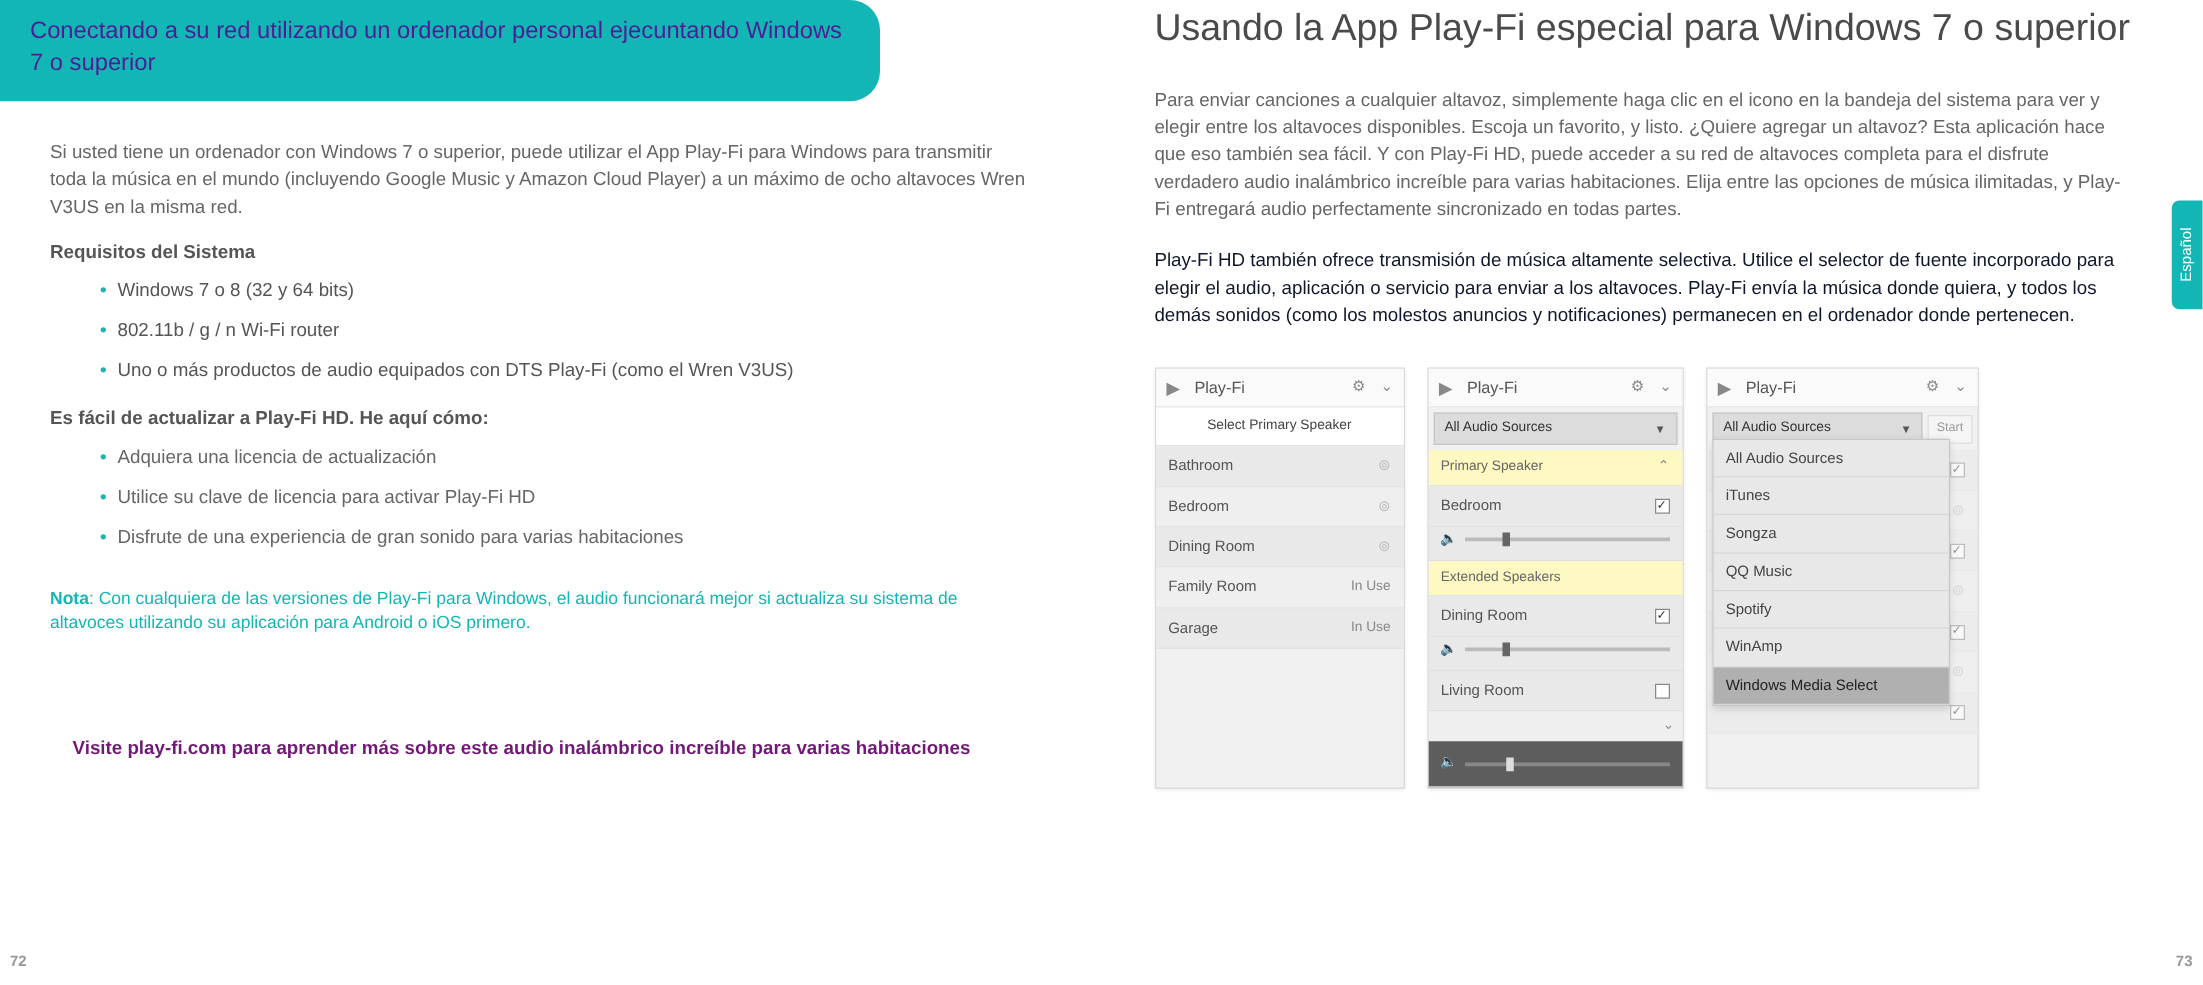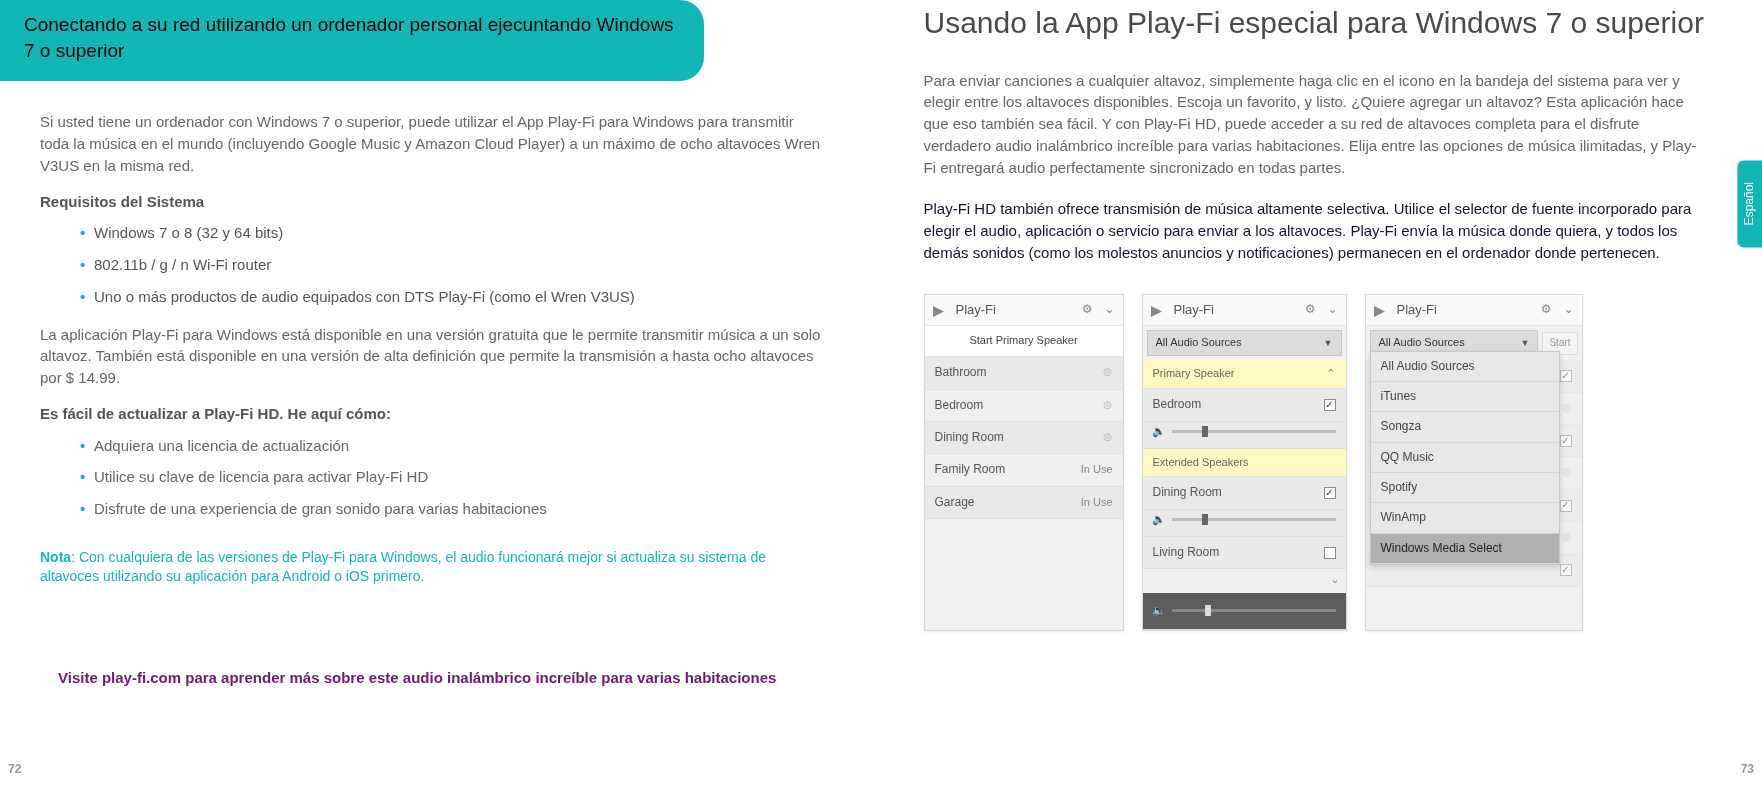--- a/index.html
+++ b/index.html
@@ -21,21 +21,21 @@
   .page-left, .page-right {
     flex: 1;
     padding: 0 50px 30px 50px;
     position: relative;
   }
   .page-left { padding-left: 40px; }
   .page-right { padding-right: 55px; }
 
   .pill-heading {
     background: #12b7b5;
-    color: #000000;
+    color: #4c1d95;
     font-size: 19px;
     font-weight: 500;
     padding: 12px 24px 18px 24px;
     border-radius: 0 24px 24px 0;
     margin-left: -40px;
     margin-right: 120px;
     margin-bottom: 30px;
     line-height: 1.35;
   }
 
@@ -260,21 +260,20 @@
 
     <p class="body-p">Si usted tiene un ordenador con Windows 7 o superior, puede utilizar el App Play-Fi para Windows para transmitir toda la música en el mundo (incluyendo Google Music y Amazon Cloud Player) a un máximo de ocho altavoces Wren V3US en la misma red.</p>
 
     <p class="bold-sub">Requisitos del Sistema</p>
     <ul class="req">
       <li>Windows 7 o 8 (32 y 64 bits)</li>
       <li>802.11b / g / n Wi-Fi router</li>
       <li>Uno o más productos de audio equipados con DTS Play-Fi (como el Wren V3US)</li>
     </ul>
 
-    <p class="body-p">La aplicación Play-Fi para Windows está disponible en una versión gratuita que le permite transmitir música a un solo altavoz. También está disponible en una versión de alta definición que permite la transmisión a hasta ocho altavoces por $ 14.99.</p>
 
     <p class="bold-sub">Es fácil de actualizar a Play-Fi HD. He aquí cómo:</p>
     <ul class="req steps">
       <li>Adquiera una licencia de actualización</li>
       <li>Utilice su clave de licencia para activar Play-Fi HD</li>
       <li>Disfrute de una experiencia de gran sonido para varias habitaciones</li>
     </ul>
 
     <p class="note">
       <span class="lbl">Nota</span><span>: Con cualquiera de las versiones de Play-Fi para Windows, el audio funcionará mejor si actualiza su sistema de altavoces utilizando su aplicación para Android o iOS primero.</span>
@@ -298,21 +297,21 @@
           <span class="pf-icon">
             <svg viewBox="0 0 10 10">
                 <polygon points="0,0 10,5 0,10" fill="#888"></polygon>
               </svg>
           </span>
           <span>Play-Fi</span>
           <span class="spacer"></span>
           <span class="gear">⚙</span>
           <span class="min">⌄</span>
         </div>
-        <div class="subhdr">Start Primary Speaker</div>
+        <div class="subhdr">Select Primary Speaker</div>
         <div class="shot-row">
           <span>Bathroom</span>
           <span class="wifi">⊚</span>
         </div>
         <div class="shot-row alt">
           <span>Bedroom</span>
           <span class="wifi">⊚</span>
         </div>
         <div class="shot-row">
           <span>Dining Room</span>

